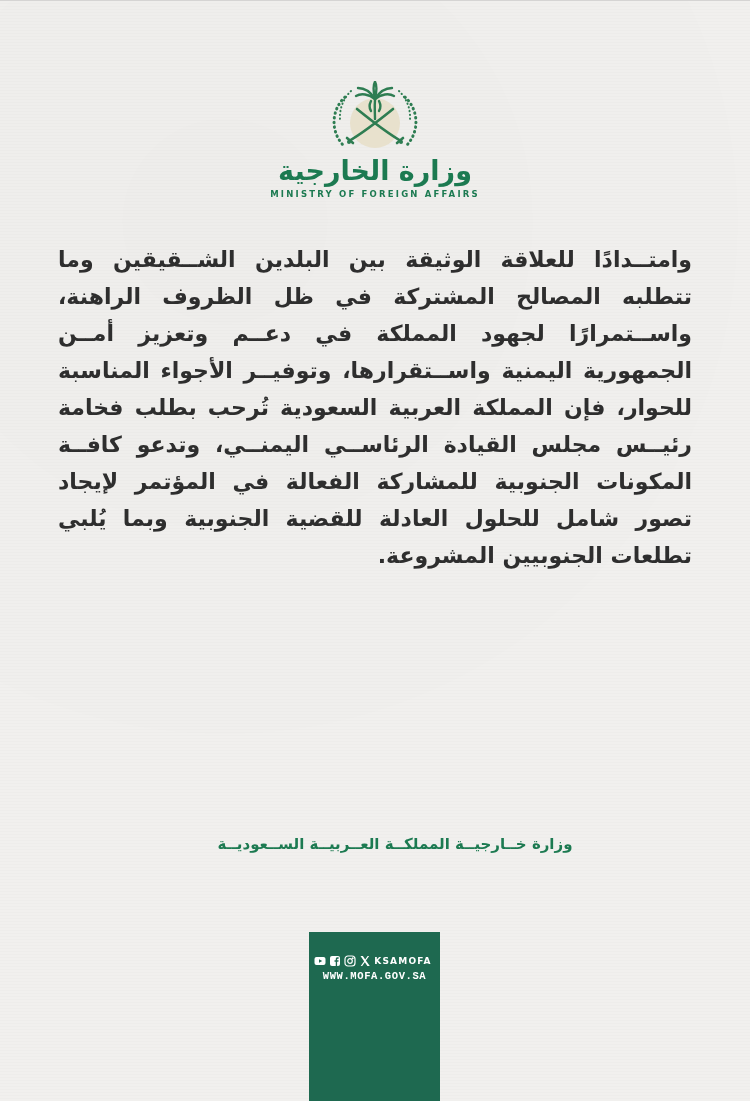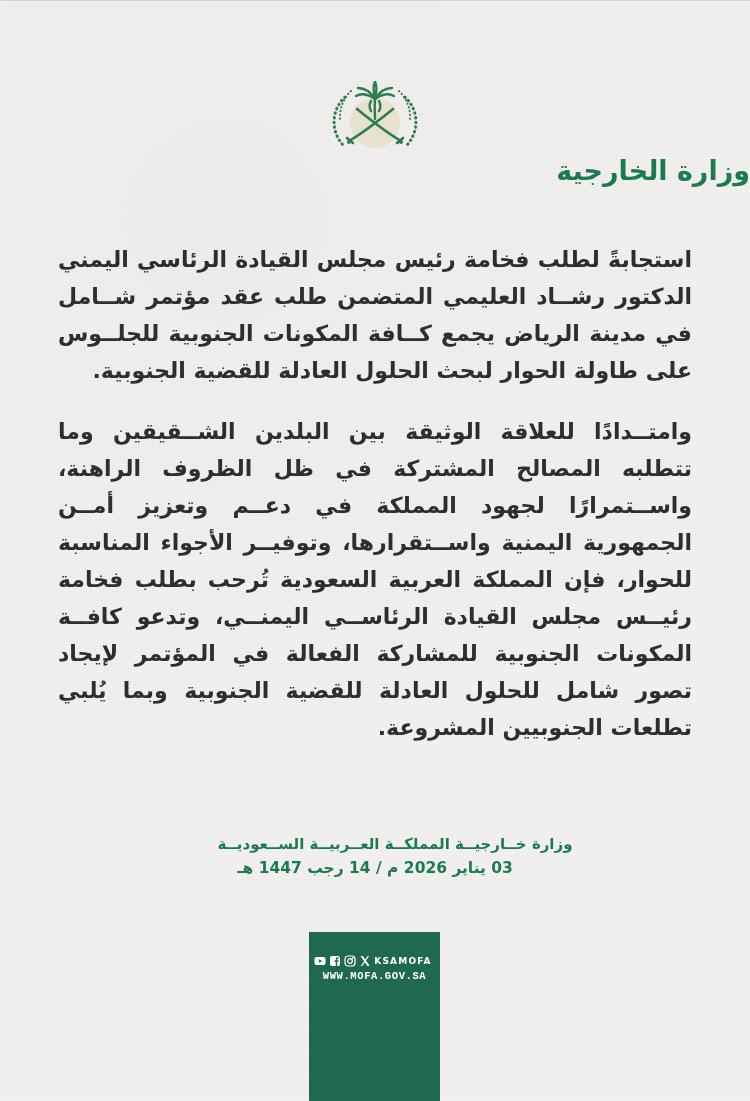--- a/index.html
+++ b/index.html
@@ -24,21 +24,20 @@
     text-align:center;
   }
   .emblem{display:block;margin:0 auto;width:132px;height:72px;}
   .calligraphy{
     margin-top:2px;
     font-size:27px;
     font-weight:bold;
     color:#1c7a51;
     direction:rtl;
     letter-spacing:1px;
-    text-align:right;
   }
   .ministry-en{
     margin-top:3px;
     font-size:8.5px;
     font-weight:bold;
     letter-spacing:2.2px;
     color:#1c7a51;
   }
   
   .statement{
@@ -138,30 +137,29 @@
       <g stroke="#2e7d52" stroke-width="2.6" fill="none" stroke-linecap="round">
         <path d="M40,60 C52,53 68,41 84,28"></path>
         <path d="M92,60 C80,53 64,41 48,28"></path>
         <path d="M44,62 L38,57"></path>
         <path d="M88,62 L94,57"></path>
       </g>
       <circle cx="40" cy="61" r="2" fill="#2e7d52"></circle>
       <circle cx="92" cy="61" r="2" fill="#2e7d52"></circle>
     </svg>
     <div class="calligraphy">وزارة الخارجية</div>
+    <div class="ministry-en">MINISTRY OF FOREIGN AFFAIRS</div>
   </header>
 
   <main class="statement">
-    <p>استجابةً لطلب فخامة رئيس مجلس القيادة الرئاسي اليمني الدكتور رشــاد العليمي المتضمن طلب عقد مؤتمر شــامل في مدينة الرياض يجمع كــافة المكونات الجنوبية للجلــوس على طاولة الحوار لبحث الحلول العادلة للقضية الجنوبية.</p>
     <p>وامتــدادًا للعلاقة الوثيقة بين البلدين الشــقيقين وما تتطلبه المصالح المشتركة في ظل الظروف الراهنة، واســتمرارًا لجهود المملكة في دعــم وتعزيز أمــن الجمهورية اليمنية واســتقرارها، وتوفيــر الأجواء المناسبة للحوار، فإن المملكة العربية السعودية تُرحب بطلب فخامة رئيــس مجلس القيادة الرئاســي اليمنــي، وتدعو كافــة المكونات الجنوبية للمشاركة الفعالة في المؤتمر لإيجاد تصور شامل للحلول العادلة للقضية الجنوبية وبما يُلبي تطلعات الجنوبيين المشروعة.</p>
   </main>
 
   <footer class="signature">
     <div class="sig-org">وزارة خــارجيــة المملكــة العــربيــة الســعوديــة</div>
-    <div class="sig-date">03 يناير 2026 م / 14 رجب 1447 هـ</div>
   </footer>
 
   <div class="social-box">
     <div class="social-row">
       <span class="icon">
         <svg viewBox="0 0 24 24" xmlns="http://www.w3.org/2000/svg">
           <rect x="1" y="4" width="22" height="16" rx="4" fill="#ffffff"></rect>
           <path d="M10 8.5 L16.5 12 L10 15.5 Z" fill="#1e6950"></path>
         </svg>
       </span>

